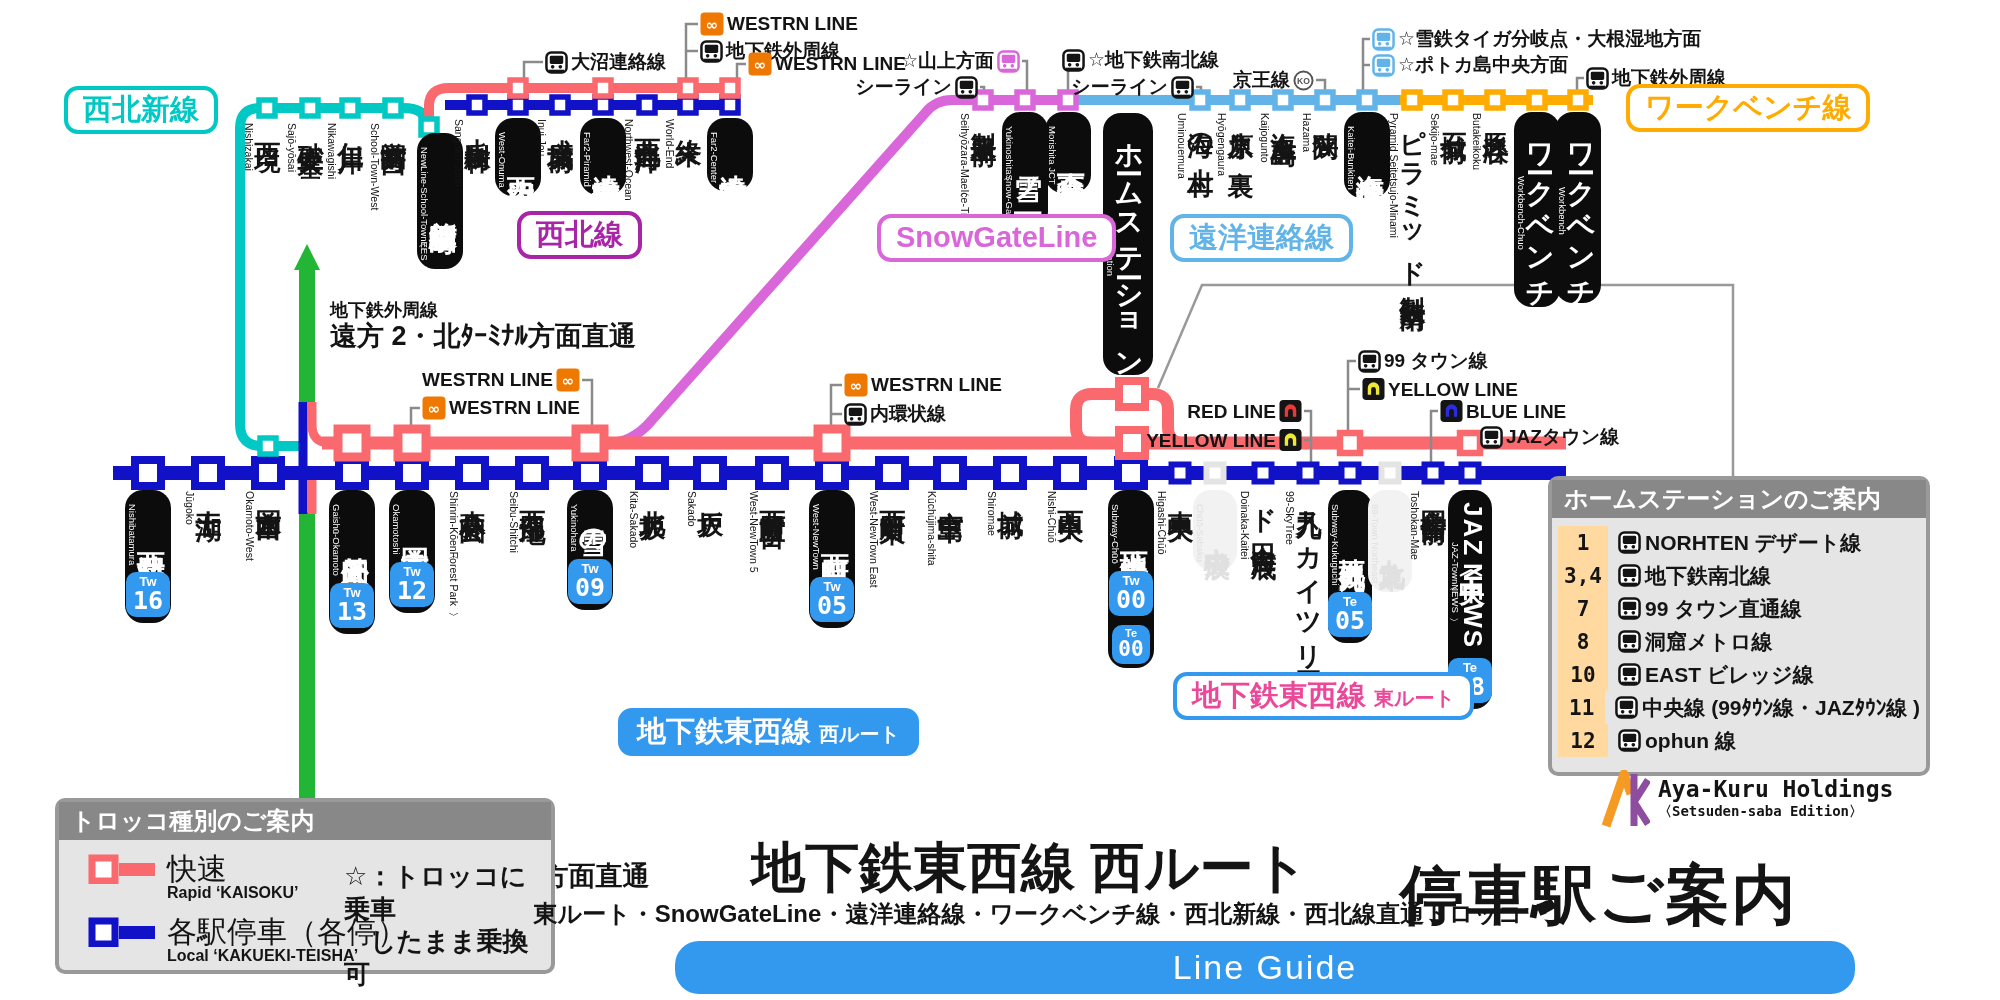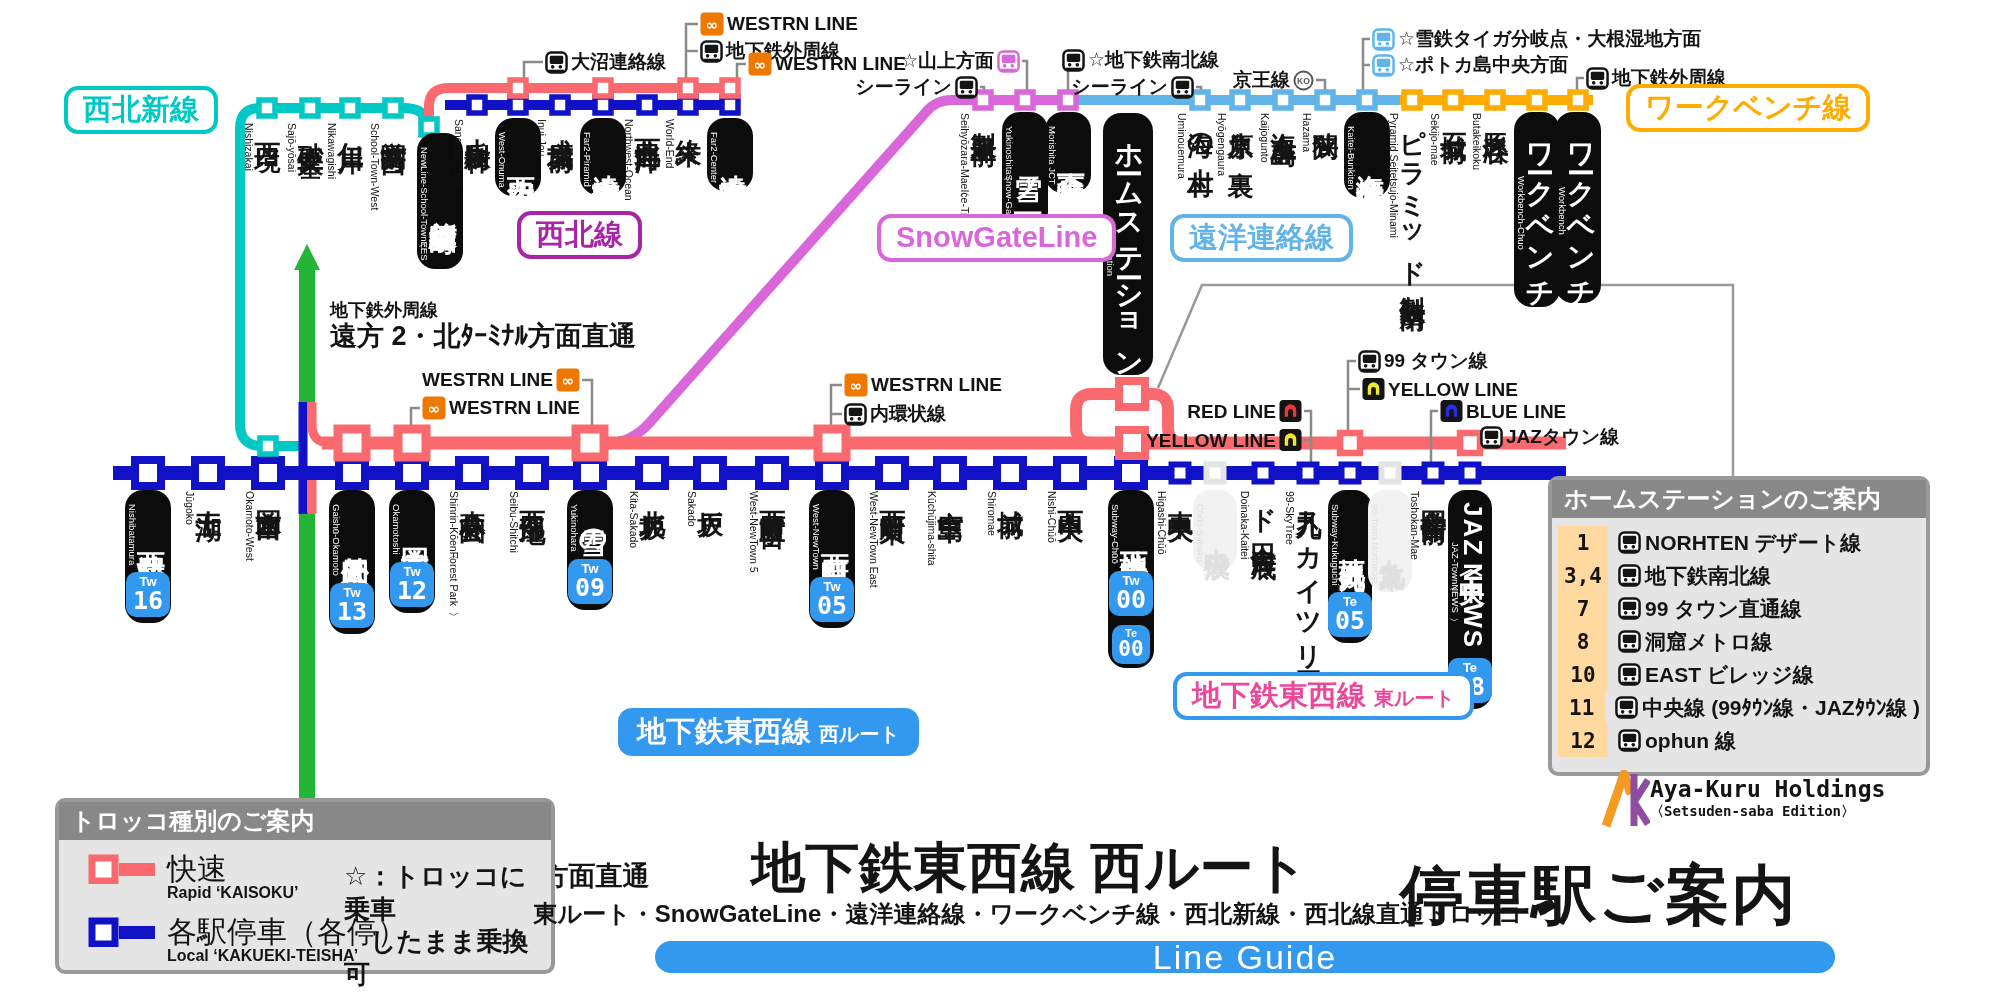--- a/index.html
+++ b/index.html
@@ -45,21 +45,21 @@
   .pg-row{display:flex;align-items:center;height:33px}
   .pg-num{width:50px;background:#FFD9A0;text-align:center;font-family:"DejaVu Sans Mono",monospace;
           font-size:21px;font-weight:700;color:#141414;align-self:stretch;display:flex;align-items:center;justify-content:center}
   .pg-line{display:flex;align-items:center;gap:4px;margin-left:10px;font-size:21px;font-weight:700;color:#141414;white-space:nowrap}
   
   .maintitle{position:absolute;font-size:54px;font-weight:700;color:#141414;white-space:nowrap}
   .subtitle{position:absolute;font-size:24px;font-weight:700;color:#141414;white-space:nowrap}
   .bigtitle{position:absolute;font-size:64px;font-weight:700;color:#141414;white-space:nowrap;letter-spacing:2px}
   .guidebar{position:absolute;background:#3399EE;border-radius:24px;color:#fff;
             display:flex;align-items:center;justify-content:center;font-size:34px;letter-spacing:2px}
-  .logo{position:absolute;display:flex;align-items:center;}
+  .logo{position:absolute;display:flex;align-items:center;gap:8px}
   .logo .lname{font-size:23px;font-weight:700;color:#141414;line-height:1.1;font-family:"DejaVu Sans Mono",monospace}
   .logo .led{font-size:14px;font-weight:700;color:#141414;font-family:"DejaVu Sans Mono",monospace}
 </style>
 </head>
 <body>
 
 <div id="stage">
 
   <svg class="map" width="2000" height="1000" viewBox="0 0 2000 1000">
     <g fill="none">
@@ -782,21 +782,21 @@
             </svg>
             <span>ophun 線</span>
           </div>
         </div>
       </div>
   </div>
 
   <div class="maintitle" style="left:1030px;top:832px;transform:translateX(-50%)">地下鉄東西線 西ルート</div>
   <div class="subtitle" style="left:1028px;top:898px;transform:translateX(-50%)">東ルート・SnowGateLine・遠洋連絡線・ワークベンチ線・西北新線・西北線直通トロッコ</div>
   <div class="bigtitle" style="left:1400px;top:852px">停車駅ご案内</div>
-  <div class="guidebar" style="left:655px;top:941px;width:1180px;height:32px">
+  <div class="guidebar" style="left:675px;top:941px;width:1180px;height:53px">
     <span>Line Guide</span>
   </div>
   <div class="logo" style="left:1598px;top:770px">
     <svg width="52" height="58" viewBox="0 0 52 58">
       <path d="M8 56 L26 4 L33 24" stroke="#F59A23" stroke-width="9" fill="none" stroke-linejoin="round" stroke-linecap="butt"></path>
       <path d="M36 4 V 56 M36 32 L50 10 M36 32 L50 54" stroke="#8E4D9E" stroke-width="7" fill="none" stroke-linecap="butt"></path>
     </svg>
     <div>
       <div class="lname">Aya-Kuru Holdings</div>
       <div class="led">〈Setsuden-saba Edition〉</div>

